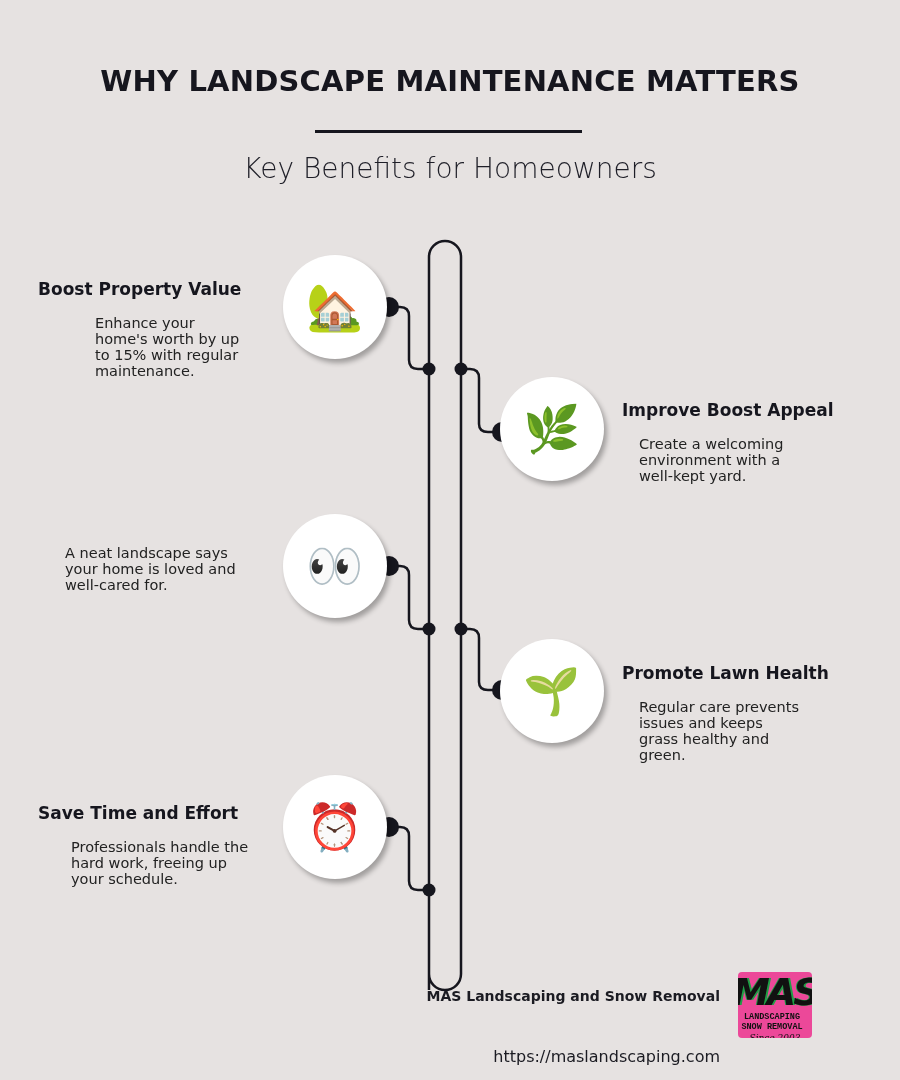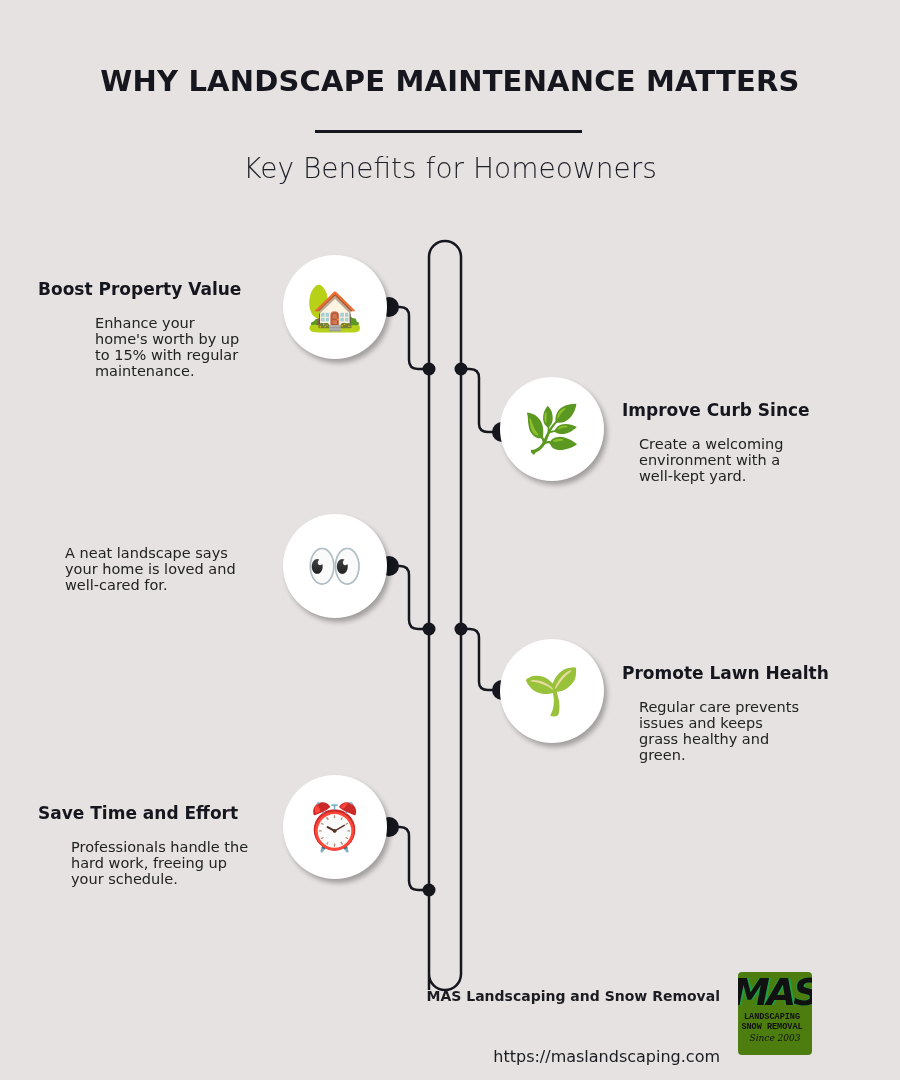--- a/index.html
+++ b/index.html
@@ -27,21 +27,21 @@
   .item.right { text-align: left; }
   .item h3 { margin: 0 0 6px 0; font-size: 17px; font-weight: 800; line-height: 17px; color: #16161e; }
   .item p { margin: 17px; font-size: 14.5px; line-height: 16px; color: #222; font-weight: 400; }
   .footer-name {
     position: absolute; top: 988px; right: 180px; font-size: 14px; font-weight: 700; color: #1b1b22;
   }
   .footer-url {
     position: absolute; top: 1011px; right: 180px; font-size: 16px; color: #1b1b22; margin-top: 36px;
   }
   .logo {
-    position: absolute; left: 738px; top: 972px; width: 74px; height: 83px; background: #4d7c0f;
+    position: absolute; left: 738px; top: 972px; width: 74px; height: 66px; background: #ec4899;
     border-radius: 4px; overflow: hidden; text-align: center;
   }
   .logo .big {
     font-size: 38px; font-weight: 900; font-style: italic; line-height: 40px; color: #111;
     text-shadow: 2px 0 0 #1f9e46, -1px 0 0 #1f9e46; letter-spacing: -3px; margin-left: -6px; white-space: nowrap;
   }
   .logo .small { font-size: 8.5px; font-weight: 900; line-height: 10px; color: #111; white-space: nowrap; margin-left: -6px; font-family: Liberation Mono, monospace; }
   .logo .since { font-size: 9px; font-style: italic; font-family: "DejaVu Serif", serif; color: #111; line-height: 12px; }
 </style>
 </head>
@@ -81,21 +81,21 @@
 </svg>
 
 <div class="circle" style="left:283px; top:255px;">🏡</div>
 <div class="item left" style="left:38px; top:281px;">
   <h3>Boost Property Value</h3>
   <p style="padding-left:40px;">Enhance your home's worth by up to 15% with regular maintenance.</p>
 </div>
 
 <div class="circle" style="left:500px; top:377px;">🌿</div>
 <div class="item right" style="left:622px; top:402px;">
-  <h3>Improve Curb Since</h3>
+  <h3>Improve Boost Appeal</h3>
   <p style="padding-right:20px;">Create a welcoming environment with a well-kept yard.</p>
 </div>
 
 <div class="circle" style="left:283px; top:514px;">👀</div>
 <div class="item left" style="left:38px; top:528px;">
   <p style="padding-left:10px;">A neat landscape says your home is loved and well-cared for.</p>
 </div>
 
 <div class="circle" style="left:500px; top:639px;">🌱</div>
 <div class="item right" style="left:622px; top:665px;">

